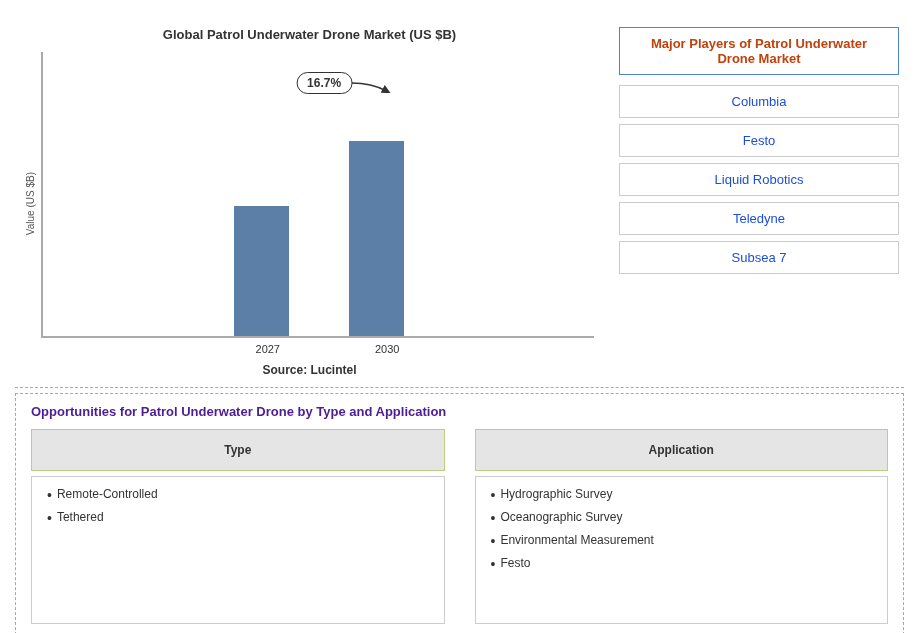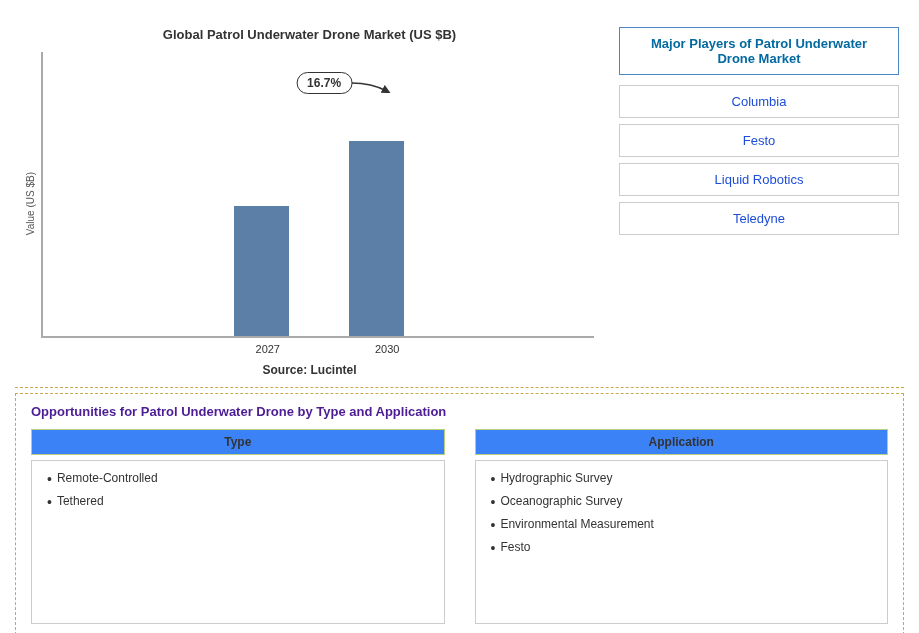--- a/index.html
+++ b/index.html
@@ -139,21 +139,21 @@
       flex-direction: column;
       padding: 5px;
     }
 
     .players-title-box {
       border: 1.5px solid #4a86c8;
       padding: 8px 15px;
       text-align: center;
       font-size: 13px;
       font-weight: bold;
-      color: #0369a1;
+      color: #c2410c;
       margin-bottom: 10px;
     }
 
     .player-item {
       border: 1px solid #ccc;
       padding: 8px 15px;
       text-align: center;
       font-size: 13px;
       color: #1d4ed8;
       margin-bottom: 6px;
@@ -191,26 +191,26 @@
       flex: 1;
     }
 
     .opp-column {
       flex: 1;
       display: flex;
       flex-direction: column;
     }
 
     .opp-column-header {
-      background-color: #3b82f6;
+      background-color: #e5e5e5;
       text-align: center;
       font-size: 12px;
       font-weight: bold;
       color: #333;
-      padding: 5px 10px;
+      padding: 13px 10px;
       border: 1px solid #b8d080;
       margin-bottom: 5px;
     }
 
     .opp-column-body {
       border: 1px solid #ccc;
       flex: 1;
       padding: 10px 15px;
       display: flex;
       flex-direction: column;
@@ -294,20 +294,21 @@
       <div class="source-label">Source: Lucintel</div>
     </div>
 
     <div class="major-players">
       <div class="players-title-box">Major Players of Patrol Underwater Drone Market</div>
 
       <div class="player-item">Columbia</div>
       <div class="player-item">Festo</div>
       <div class="player-item">Liquid Robotics</div>
       <div class="player-item">Teledyne</div>
+      <div class="player-item">Subsea 7</div>
     </div>
 
   </div>
 
   <hr class="divider">
 
   <div class="bottom-section">
     <div class="opportunities-title">Opportunities for Patrol Underwater Drone by Type and Application</div>
 
     <div class="opp-columns">

